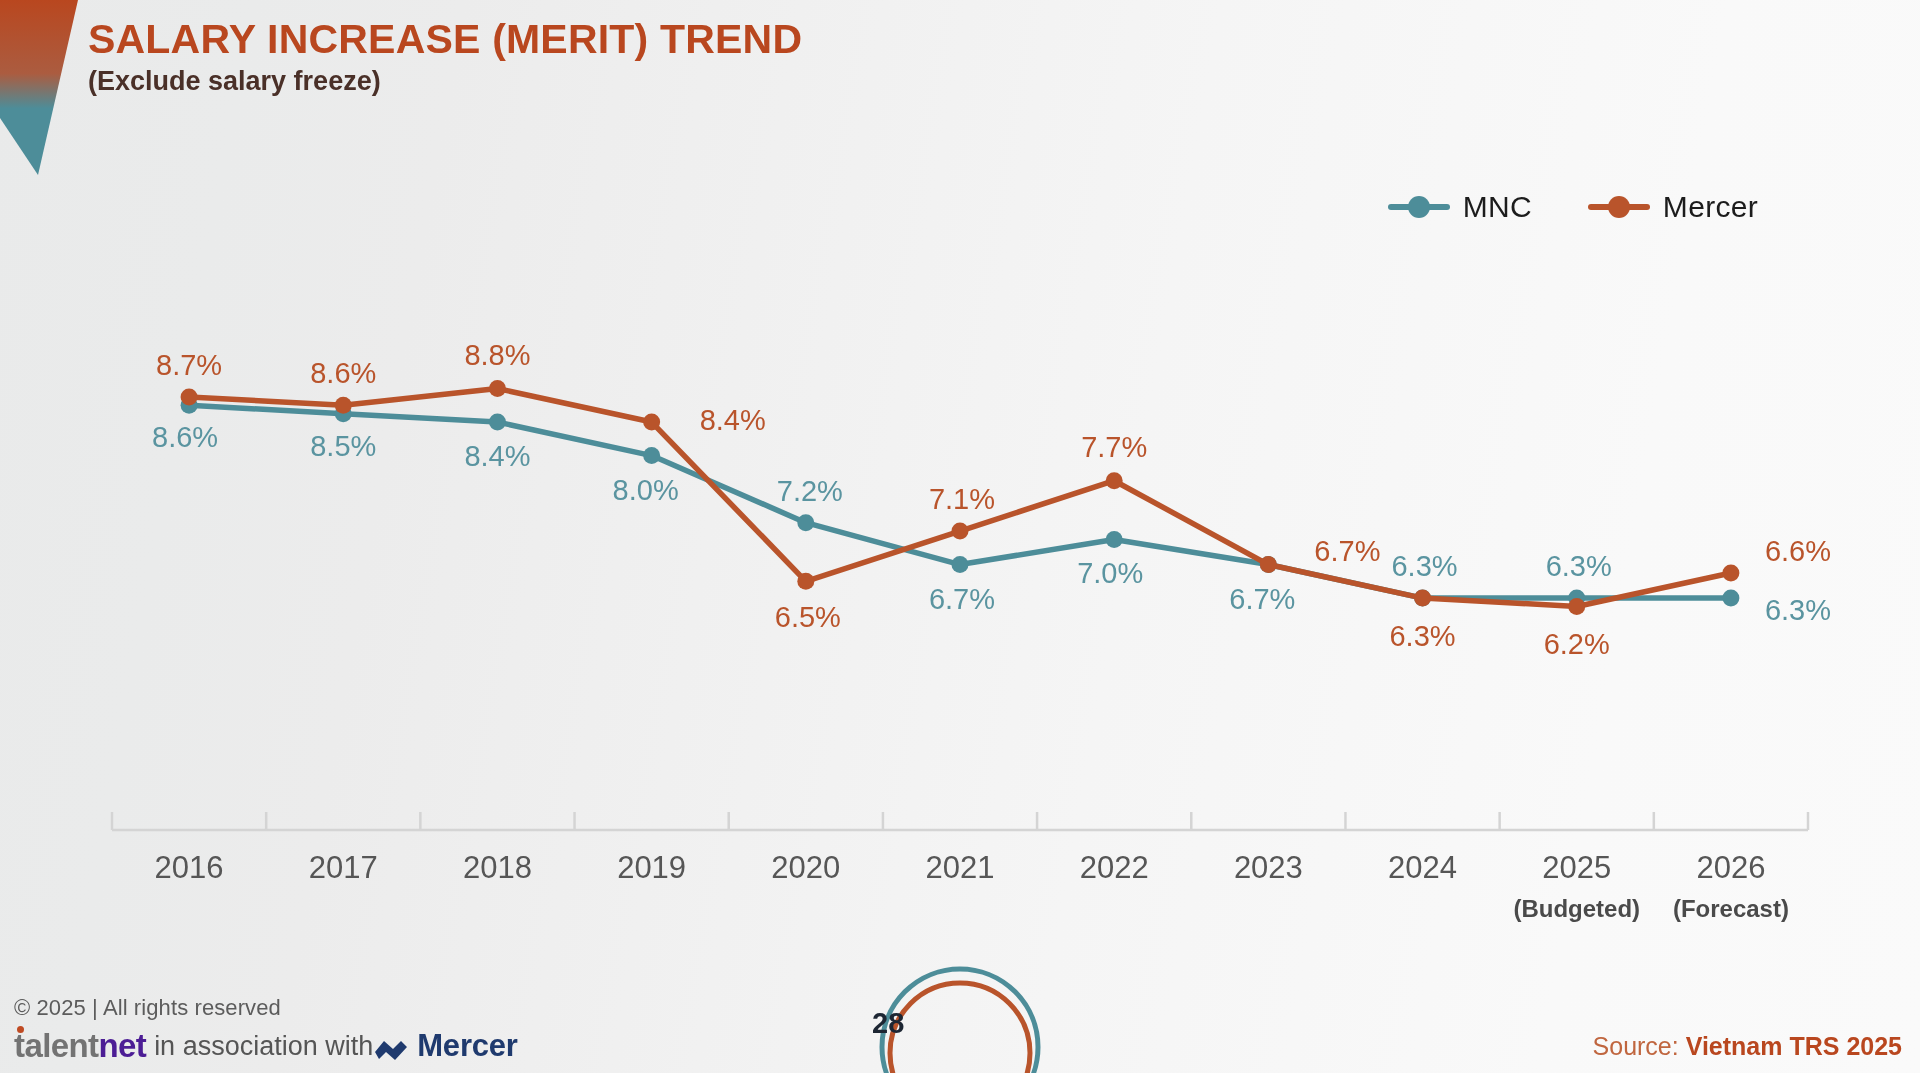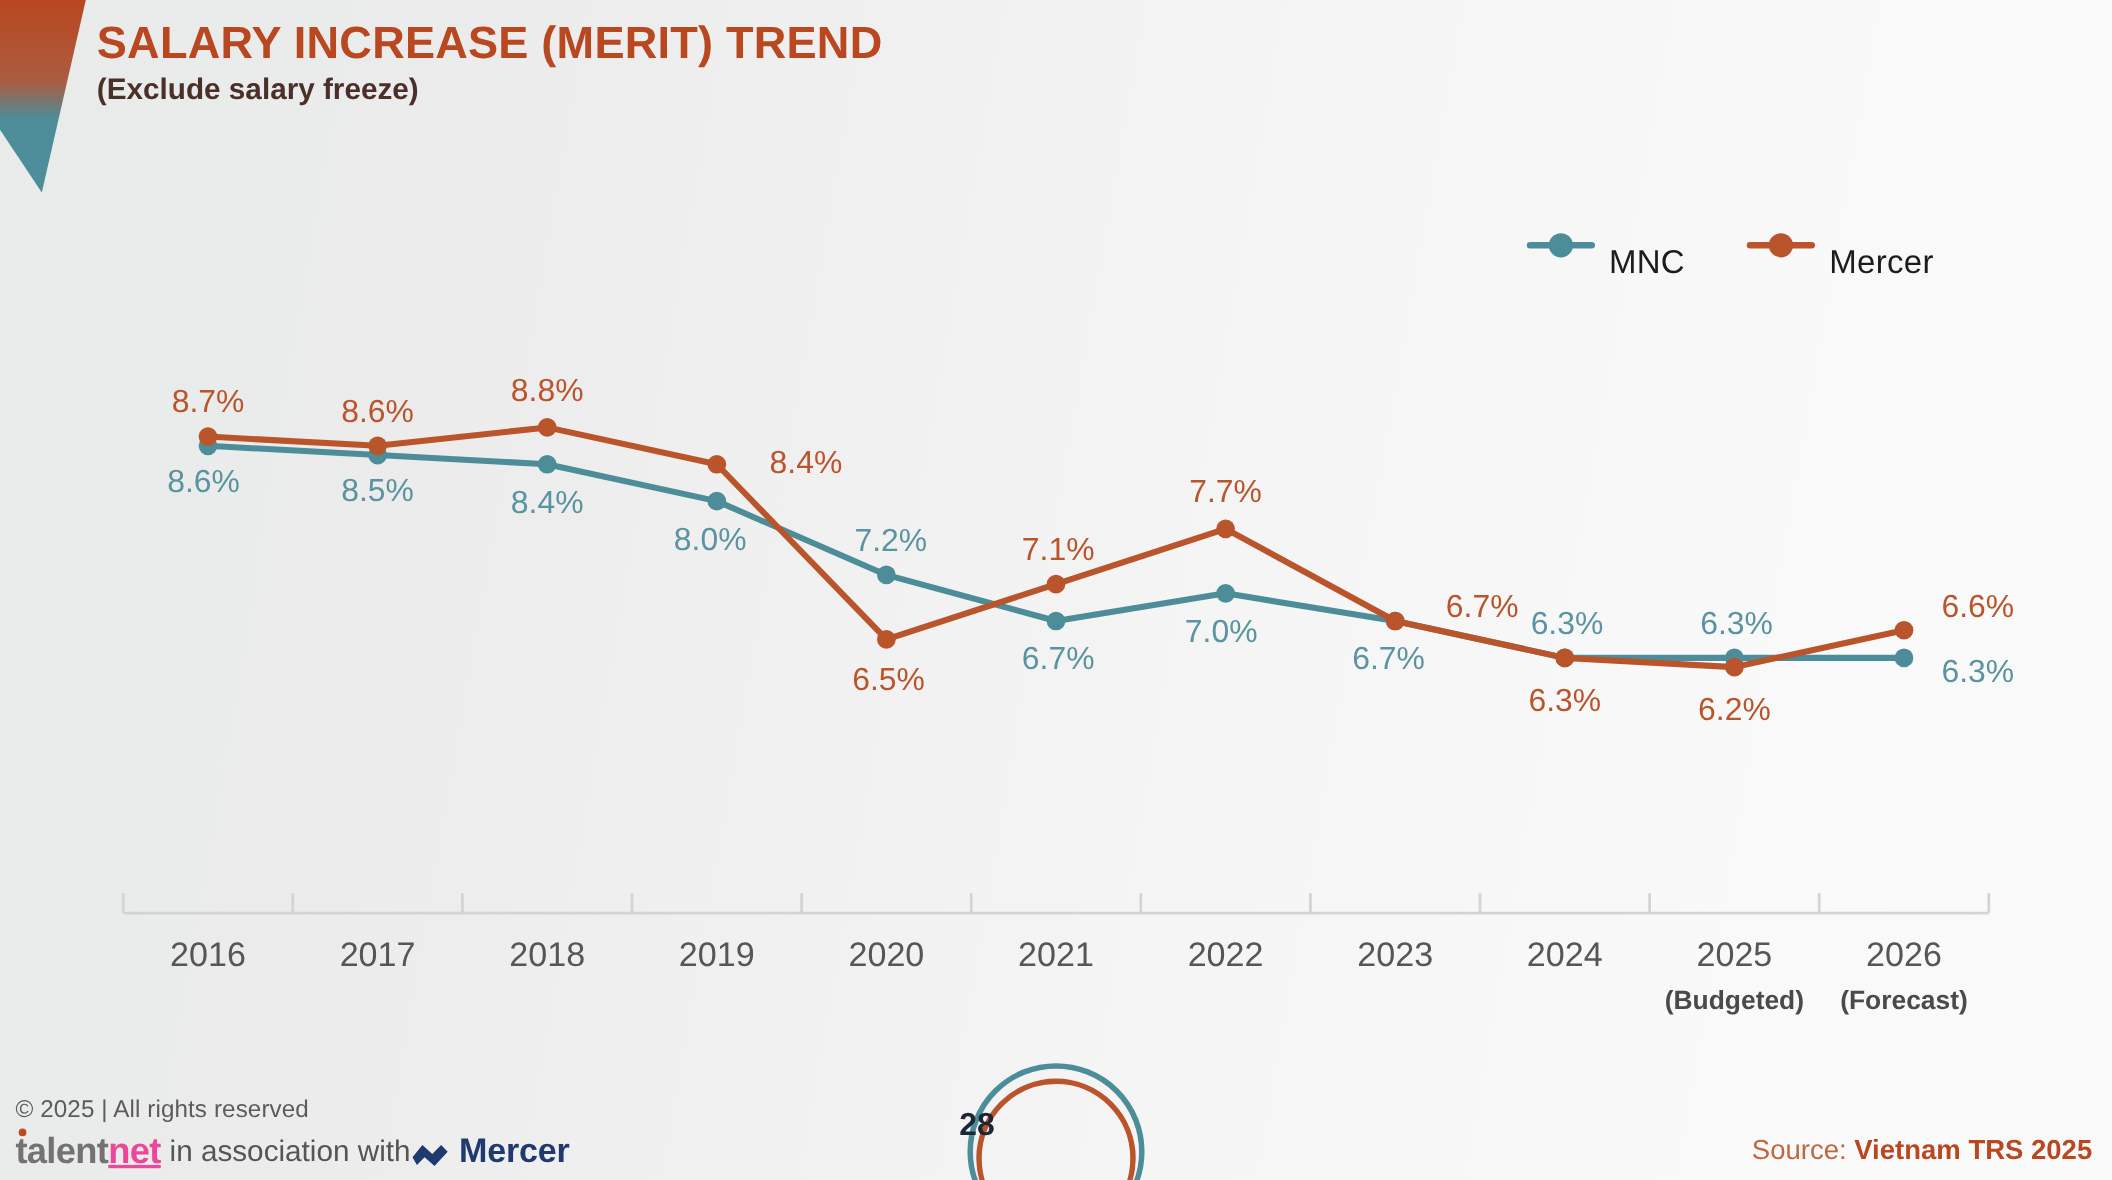--- a/index.html
+++ b/index.html
@@ -76,21 +76,20 @@
   .legend-swatch .dot {
     position: absolute;
     top: 0px; left: 20px;
     width: 22px; height: 22px;
     border-radius: 50%;
   }
   .legend-label {
     font-size: 30px;
     color: #1c1c1c;
     letter-spacing: 0.3px;
-    margin-top: 32px;
   }
 
   
   #chart-area {
     position: absolute;
     left: 0; top: 0;
     width: 1920px; height: 960px;
     pointer-events: none;
   }
   #chart-svg { display: block; }
@@ -135,21 +134,21 @@
     color: #555;
   }
   #talentnet-logo {
     font-size: 33px;
     font-weight: bold;
     letter-spacing: -0.6px;
     margin-right: 8px;
     position: relative;
   }
   #talentnet-logo .tn-talent { color: #737373; }
-  #talentnet-logo .tn-net { color: #ec4899; text-decoration: underline; }
+  #talentnet-logo .tn-net { color: #4c1d95; }
   #talentnet-logo .tn-dot {
     position: absolute;
     left: 3px; top: -1px;
     width: 7px; height: 7px;
     border-radius: 50%;
     background: #bf4a22;
   }
   #assoc-text { margin-right: 0; }
   #mercer-group {
     display: flex;

